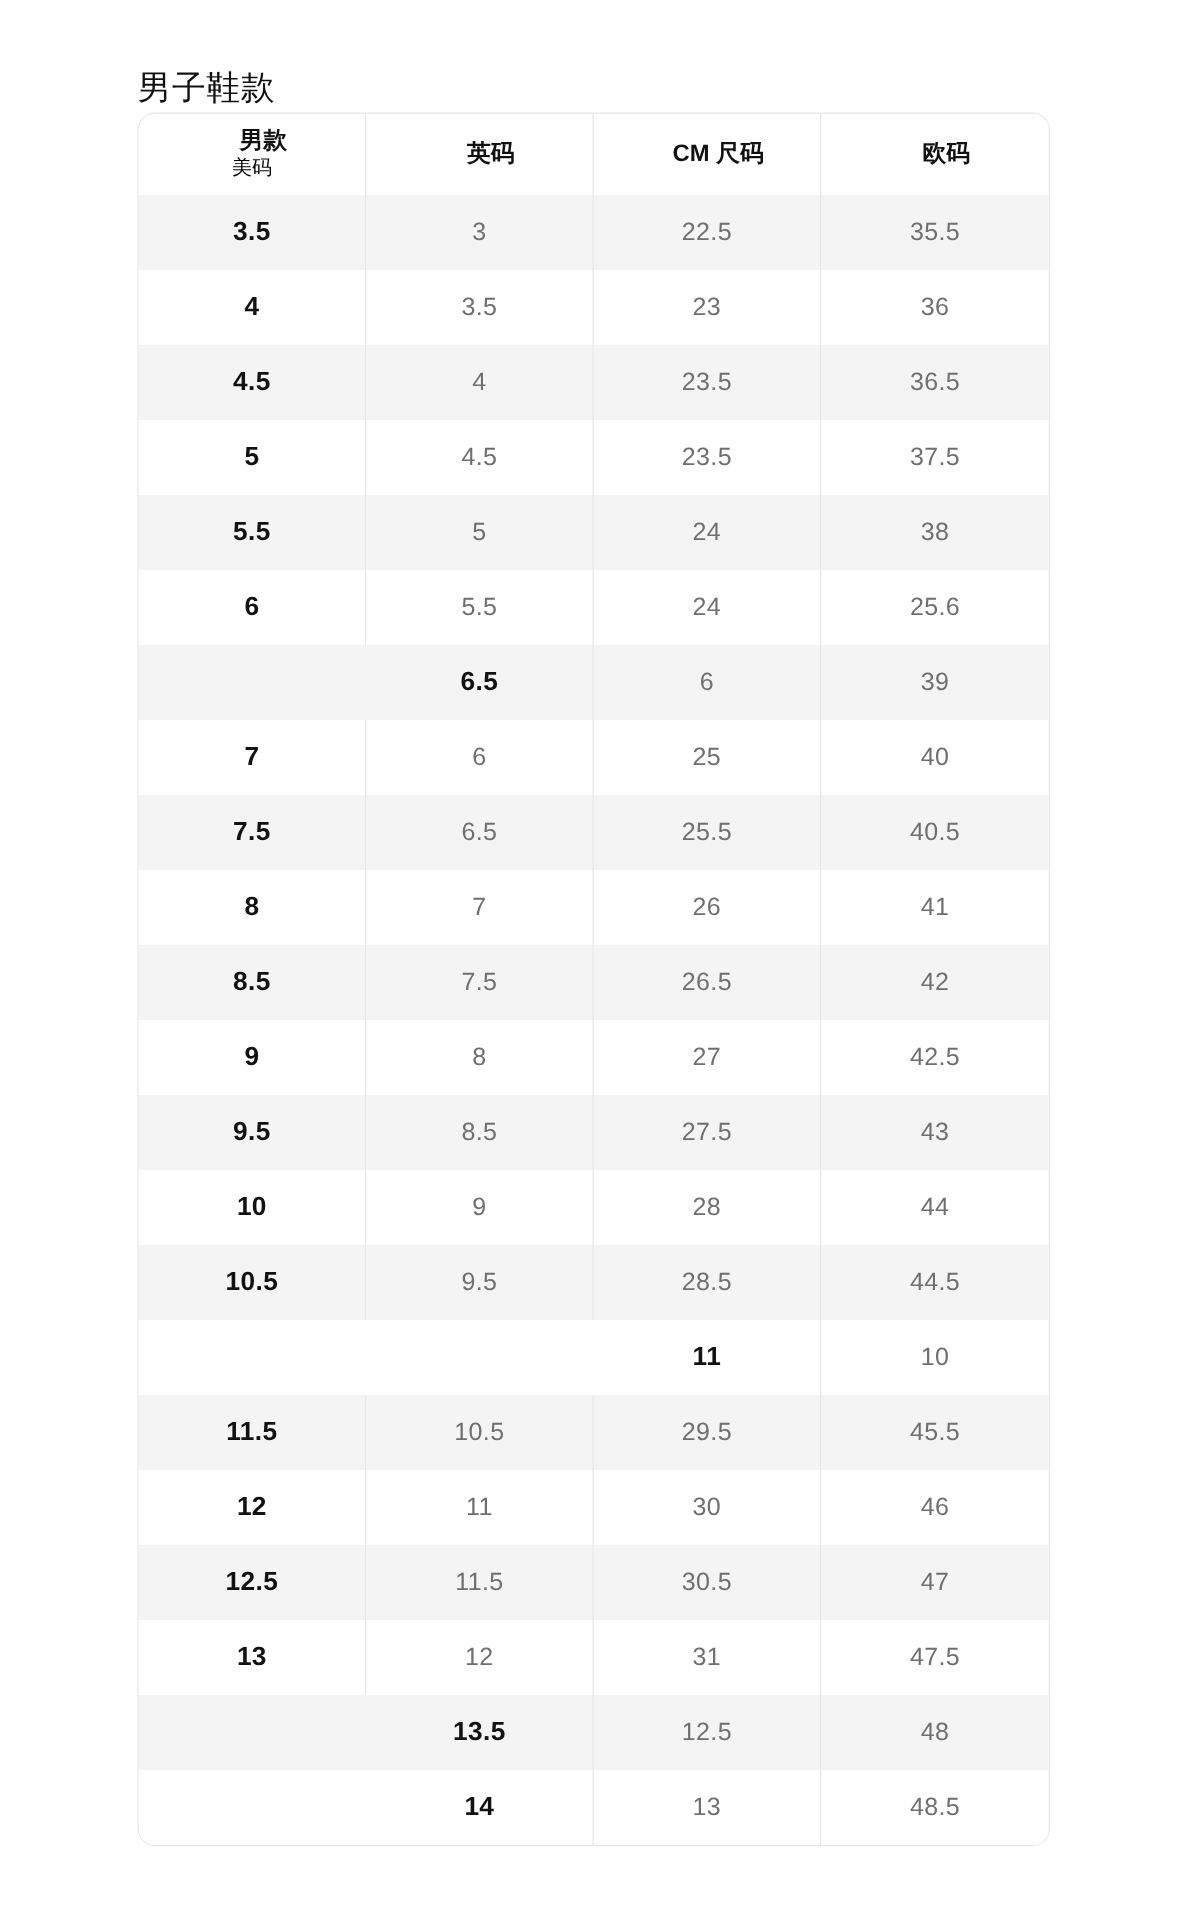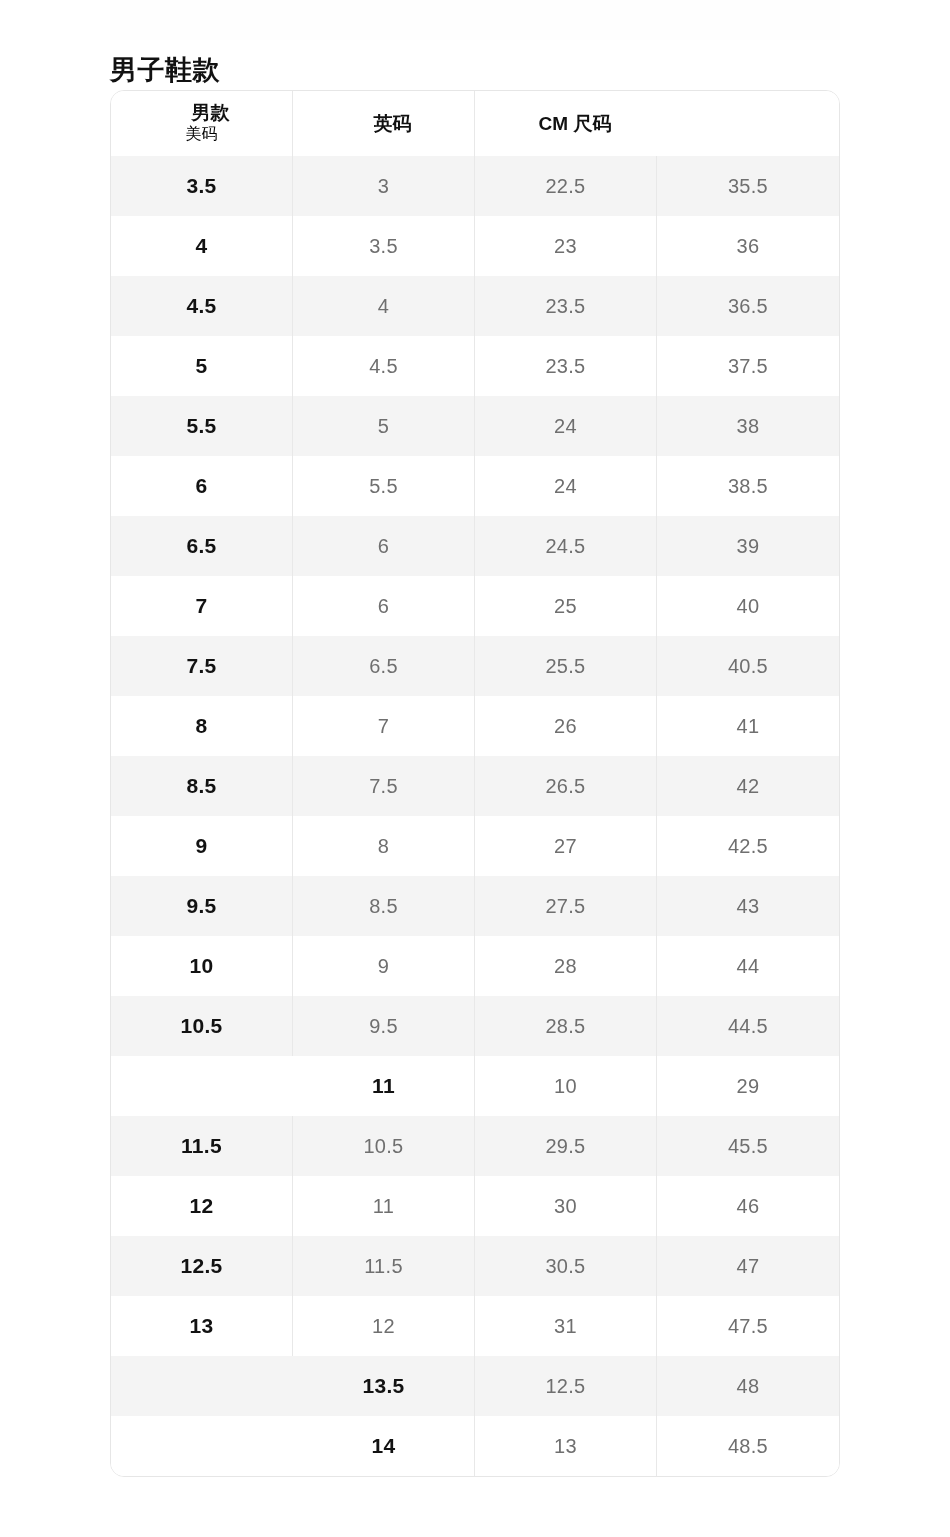--- a/index.html
+++ b/index.html
@@ -27,21 +27,21 @@
     position: absolute;
     top: 0;
     left: 0;
     width: 950px;
   }
   .page-title {
     position: absolute;
     left: 110px;
     top: 36px;
     font-size: 27px;
-    font-weight: 700;
+    font-weight: 400;
     color: #111111;
     letter-spacing: 0.5px;
     line-height: 1.2;
     white-space: nowrap;
   }
   .size-table {
     position: absolute;
     left: 110px;
     top: 90px;
     width: 730px;
@@ -120,20 +120,23 @@
       <div class="cell">
         <div class="hcell">男款</div>
         <div class="sub">美码</div>
       </div>
       <div class="cell">
         <div class="hcell">英码</div>
       </div>
       <div class="cell">
         <div class="hcell">CM 尺码</div>
       </div>
+      <div class="cell">
+        <div class="hcell">欧码</div>
+      </div>
     </div>
 
     <div id="rows-container">
         <div class="trow data-row odd">
           <div class="cell">
             <div class="cell-primary">3.5</div>
           </div>
           <div class="cell">
             <div class="cell-muted">3</div>
           </div>
@@ -204,34 +207,31 @@
           <div class="cell">
             <div class="cell-primary">6</div>
           </div>
           <div class="cell">
             <div class="cell-muted">5.5</div>
           </div>
           <div class="cell">
             <div class="cell-muted">24</div>
           </div>
           <div class="cell">
-            <div class="cell-muted">38.5</div>
+            <div class="cell-muted">25.6</div>
           </div>
         </div>
         <div class="trow data-row odd">
           <div class="cell">
             <div class="cell-primary">6.5</div>
           </div>
           <div class="cell">
             <div class="cell-muted">6</div>
           </div>
           <div class="cell">
-            <div class="cell-muted">24.5</div>
-          </div>
-          <div class="cell">
             <div class="cell-muted">39</div>
           </div>
         </div>
         <div class="trow data-row even">
           <div class="cell">
             <div class="cell-primary">7</div>
           </div>
           <div class="cell">
             <div class="cell-muted">6</div>
           </div>
@@ -339,23 +339,20 @@
           <div class="cell">
             <div class="cell-muted">44.5</div>
           </div>
         </div>
         <div class="trow data-row even">
           <div class="cell">
             <div class="cell-primary">11</div>
           </div>
           <div class="cell">
             <div class="cell-muted">10</div>
-          </div>
-          <div class="cell">
-            <div class="cell-muted">29</div>
           </div>
         </div>
         <div class="trow data-row odd">
           <div class="cell">
             <div class="cell-primary">11.5</div>
           </div>
           <div class="cell">
             <div class="cell-muted">10.5</div>
           </div>
           <div class="cell">

